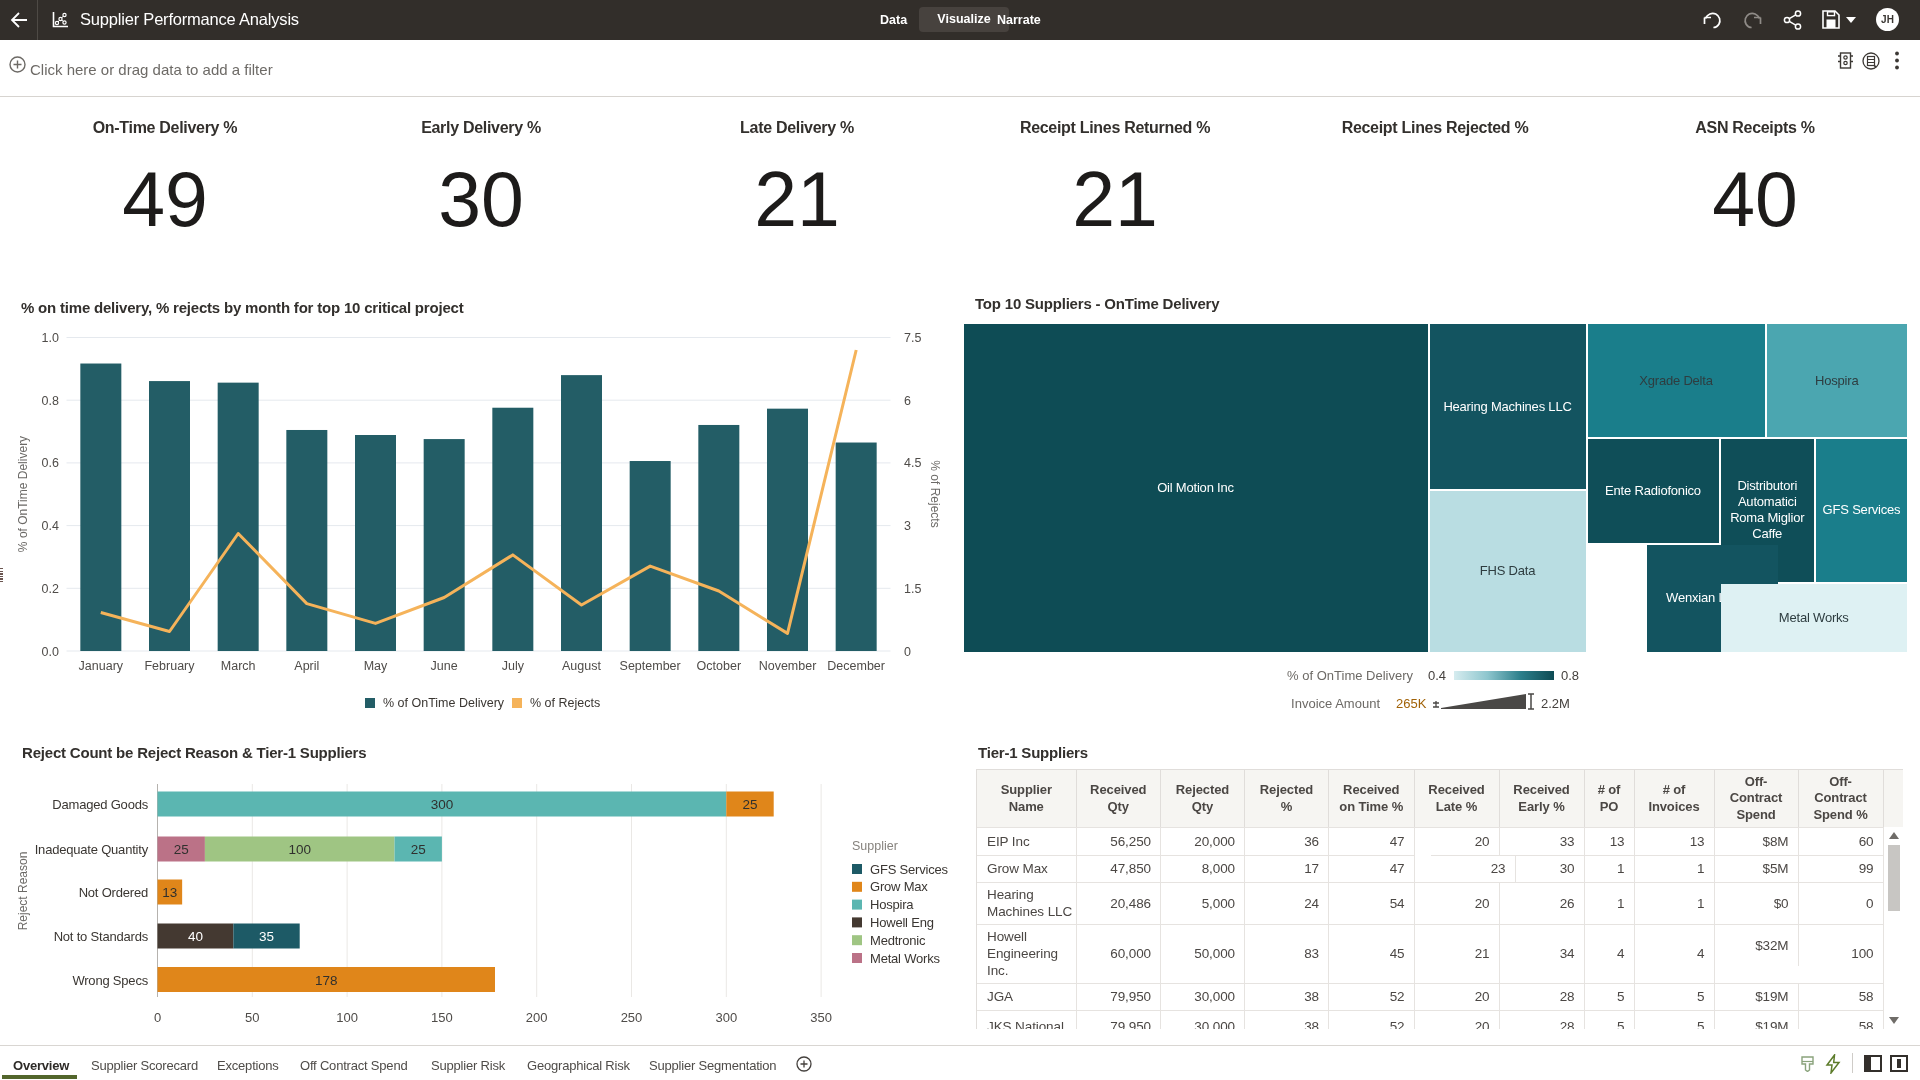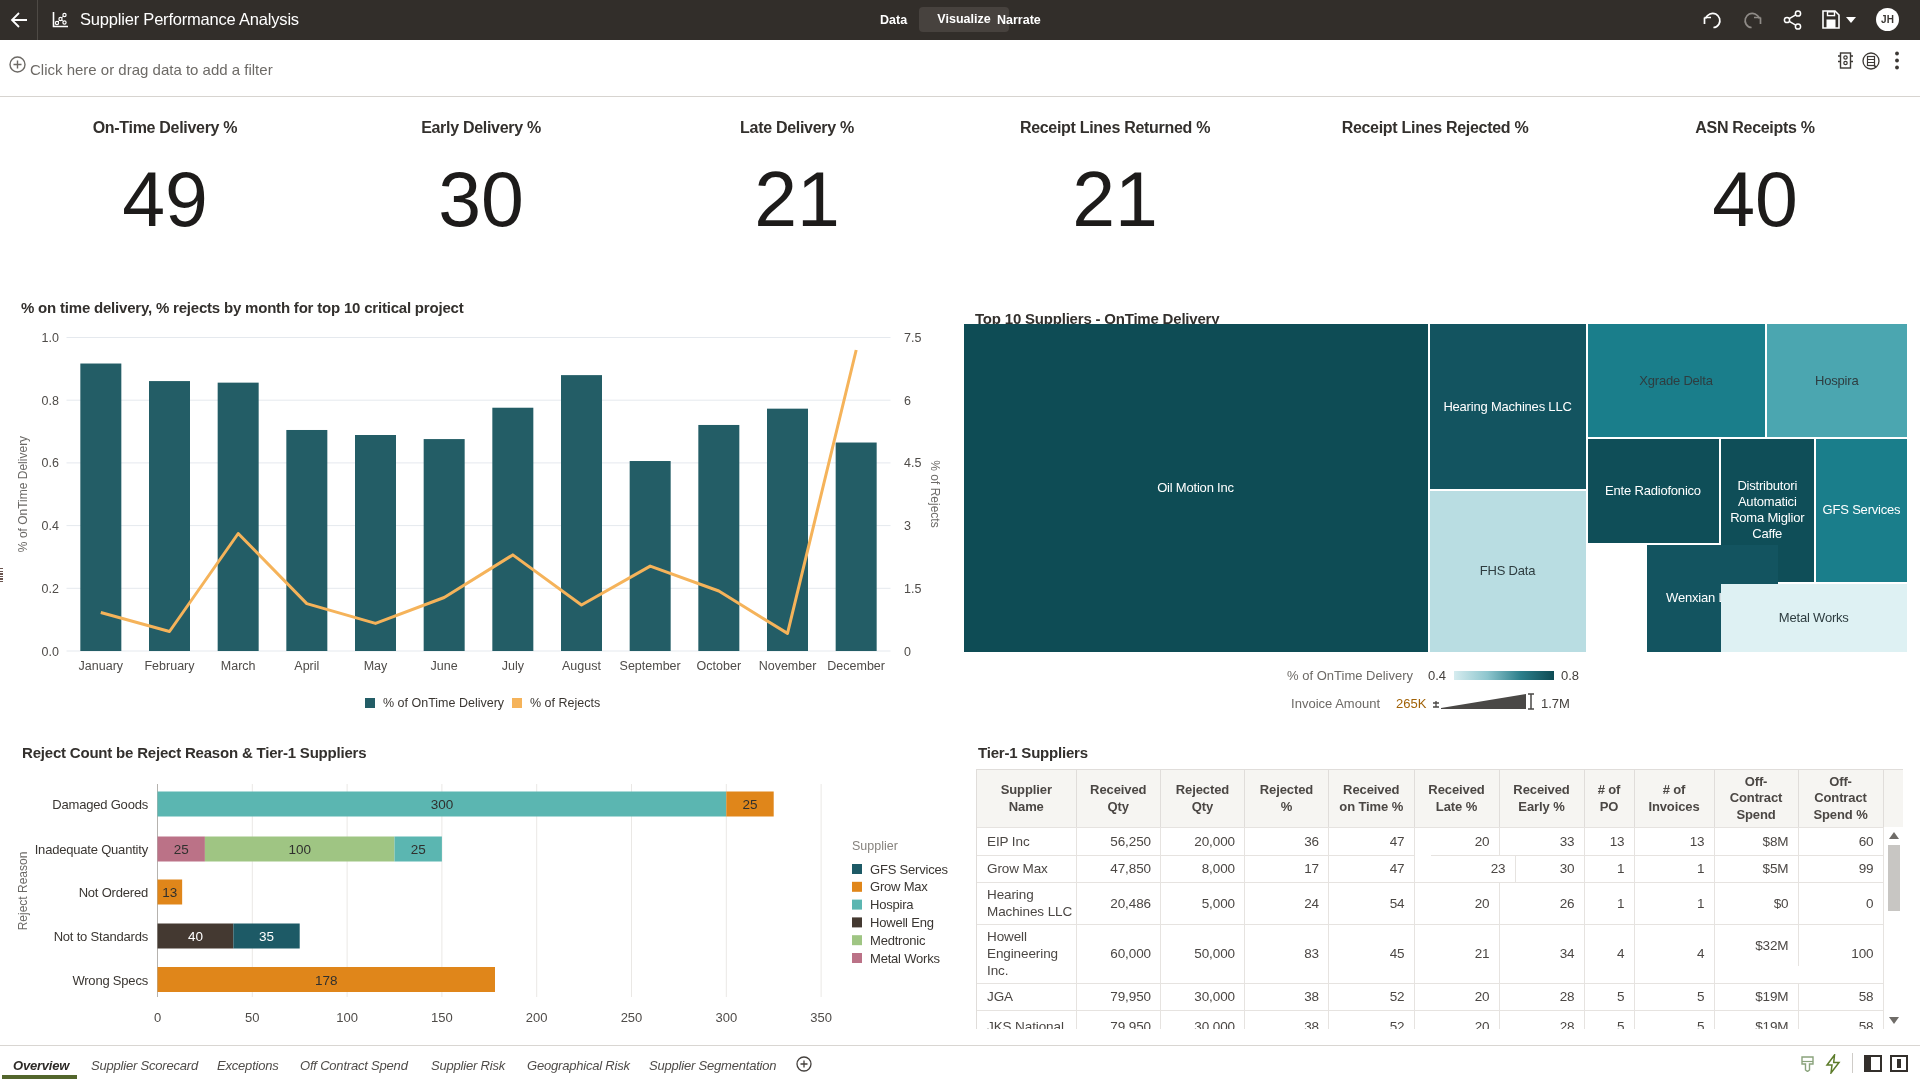--- a/index.html
+++ b/index.html
@@ -32,21 +32,21 @@
 .tw { color:#fff; } .td { color:#2e3d40; }
 
 
 #tbl { position:absolute; left:976px; top:769px; width:927px; height:260px; font-size:13.5px; color:#4b4744; letter-spacing:-0.1px; }
 #tbl .hcell { position:absolute; top:0; height:58px; background:#f6f5f2; border-right:1px solid #e0ddda; border-top:1px solid #e0ddda; font-weight:bold; display:flex; align-items:center; justify-content:center; text-align:center; line-height:16.4px; color:#4b4744; font-size:13px; }
 #tbl .cell { position:absolute; border-right:1px solid #e6e3e0; border-top:1px solid #e6e3e0; display:flex; align-items:center; }
 #tbl .num { justify-content:flex-end; padding-right:9px; }
 #tbl .nm { justify-content:flex-start; padding-left:10px; line-height:17px; }
 
 
-#bbar { position:absolute; left:0; top:1045px; width:1920px; height:35px; border-top:1px solid #d9d6d2; background:#fff;font-style:italic; }
+#bbar { position:absolute; left:0; top:1045px; width:1920px; height:35px; border-top:1px solid #d9d6d2; background:#fff; }
 .btab { position:absolute; top:12px; font-size:13px; color:#4f4c49; letter-spacing:-0.2px; }
 </style>
 </head>
 <body>
 <div id="page">
 
   <div id="hdr">
     <svg class="abs" style="left:8px;top:10px" width="22" height="20" viewBox="0 0 22 20">
       <path d="M11 3 L4 10 L11 17 M4 10 L19 10" stroke="#fff" stroke-width="1.8" fill="none"></path>
     </svg>
@@ -178,21 +178,21 @@
       <text x="856.1666666666667" y="355" font-size="12.5" fill="#4f4c49" text-anchor="middle">December</text>
       <polyline points="100.8,297.5 169.5,316.5 238.2,218.5 306.8,288.6 375.5,308.4 444.2,282.5 512.8,239.9 581.5,290.0 650.2,251.1 718.8,276.0 787.5,318.4 856.2,35.0" fill="none" stroke="#f5b35a" stroke-width="3" stroke-linejoin="round"></polyline>
       <text x="27" y="179" font-size="12" fill="#6b6966" text-anchor="middle" transform="rotate(-90 27 179)">% of OnTime Delivery</text>
       <text x="931" y="179" font-size="12" fill="#6b6966" text-anchor="middle" transform="rotate(90 931 179)">% of Rejects</text>
       <rect x="365" y="383" width="10" height="10" fill="#235d66"></rect>
       <text x="383" y="392" font-size="12.5" fill="#3a3632">% of OnTime Delivery</text>
       <rect x="512" y="383" width="10" height="10" fill="#f5b35a"></rect>
       <text x="530" y="392" font-size="12.5" fill="#3a3632">% of Rejects</text>
     </svg>
 
-  <div class="ctitle" style="left:975px;top:310px;">Top 10 Suppliers - OnTime Delivery</div>
+  <div class="ctitle" style="left:975px;top:295px;">Top 10 Suppliers - OnTime Delivery</div>
   <div id="tmap">
       <div class="tile tw" style="left: 963.5px; top: 324px; width: 464px; height: 328px; background: rgb(14, 76, 85);">
         <span style="padding:0 2px;white-space:nowrap;">Oil Motion Inc</span>
       </div>
       <div class="tile tw" style="left: 1429.5px; top: 324px; width: 156px; height: 165px; background: rgb(19, 84, 96);">
         <span style="padding:0 2px;white-space:nowrap;">Hearing Machines LLC</span>
       </div>
       <div class="tile td" style="left: 1429.5px; top: 490.5px; width: 156px; height: 161.5px; background: rgb(185, 221, 226);">
         <span style="padding:0 2px;white-space:nowrap;">FHS Data</span>
       </div>
@@ -223,21 +223,21 @@
   <div class="abs" style="left:1428px;top:668px;font-size:13px;color:#45413e;">0.4</div>
   <div class="abs" style="left:1454px;top:671px;width:100px;height:9px;background:linear-gradient(to right,#d6ecef,#8ec6ce,#2c7f8b,#0e4b54);"></div>
   <div class="abs" style="left:1561px;top:668px;font-size:13px;color:#45413e;">0.8</div>
   <div class="abs" style="left:1240px;top:696px;width:140px;text-align:right;font-size:13px;color:#6d6a66;">Invoice Amount</div>
   <div class="abs" style="left:1396px;top:696px;font-size:13px;color:#a16207;">265K</div>
   <svg class="abs" style="left:1430px;top:692px" width="105" height="20" viewBox="0 0 105 20">
     <path d="M3 11 L9 11 M6 9 L6 15 M3 15 L9 15" stroke="#4a4846" stroke-width="1.3" fill="none"></path>
     <polygon points="11,16 96,2 96,17 11,17" fill="#4a4846"></polygon>
     <path d="M98 2 L104 2 M101 2 L101 17 M98 17 L104 17" stroke="#4a4846" stroke-width="1.5" fill="none"></path>
   </svg>
-  <div class="abs" style="left:1541px;top:696px;font-size:13px;color:#45413e;">1.7M</div>
+  <div class="abs" style="left:1541px;top:696px;font-size:13px;color:#45413e;">2.2M</div>
 
   <div class="ctitle" style="left:22px;top:744px;">Reject Count be Reject Reason &amp; Tier-1 Suppliers</div>
   <svg class="abs" style="left:0;top:760px" width="960" height="280" id="rej">
       <line x1="157.5" y1="24" x2="157.5" y2="237" stroke="#b5b2ae" stroke-width="1"></line>
       <text x="157.5" y="262" font-size="13" fill="#4f4c49" text-anchor="middle">0</text>
       <line x1="252.3" y1="24" x2="252.3" y2="237" stroke="#eae8e5" stroke-width="1"></line>
       <text x="252.3" y="262" font-size="13" fill="#4f4c49" text-anchor="middle">50</text>
       <line x1="347.1" y1="24" x2="347.1" y2="237" stroke="#eae8e5" stroke-width="1"></line>
       <text x="347.1" y="262" font-size="13" fill="#4f4c49" text-anchor="middle">100</text>
       <line x1="441.9" y1="24" x2="441.9" y2="237" stroke="#eae8e5" stroke-width="1"></line>

